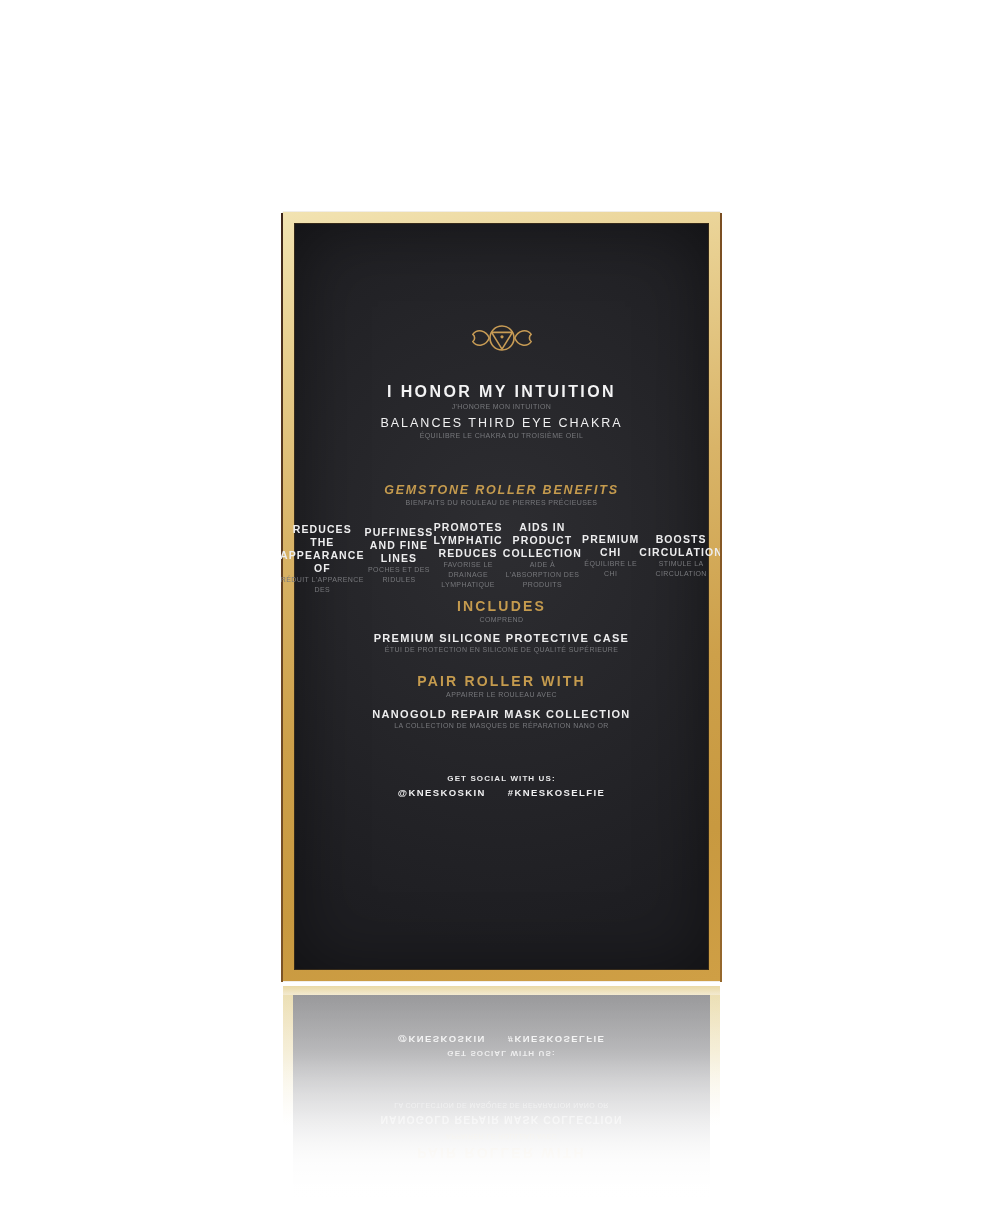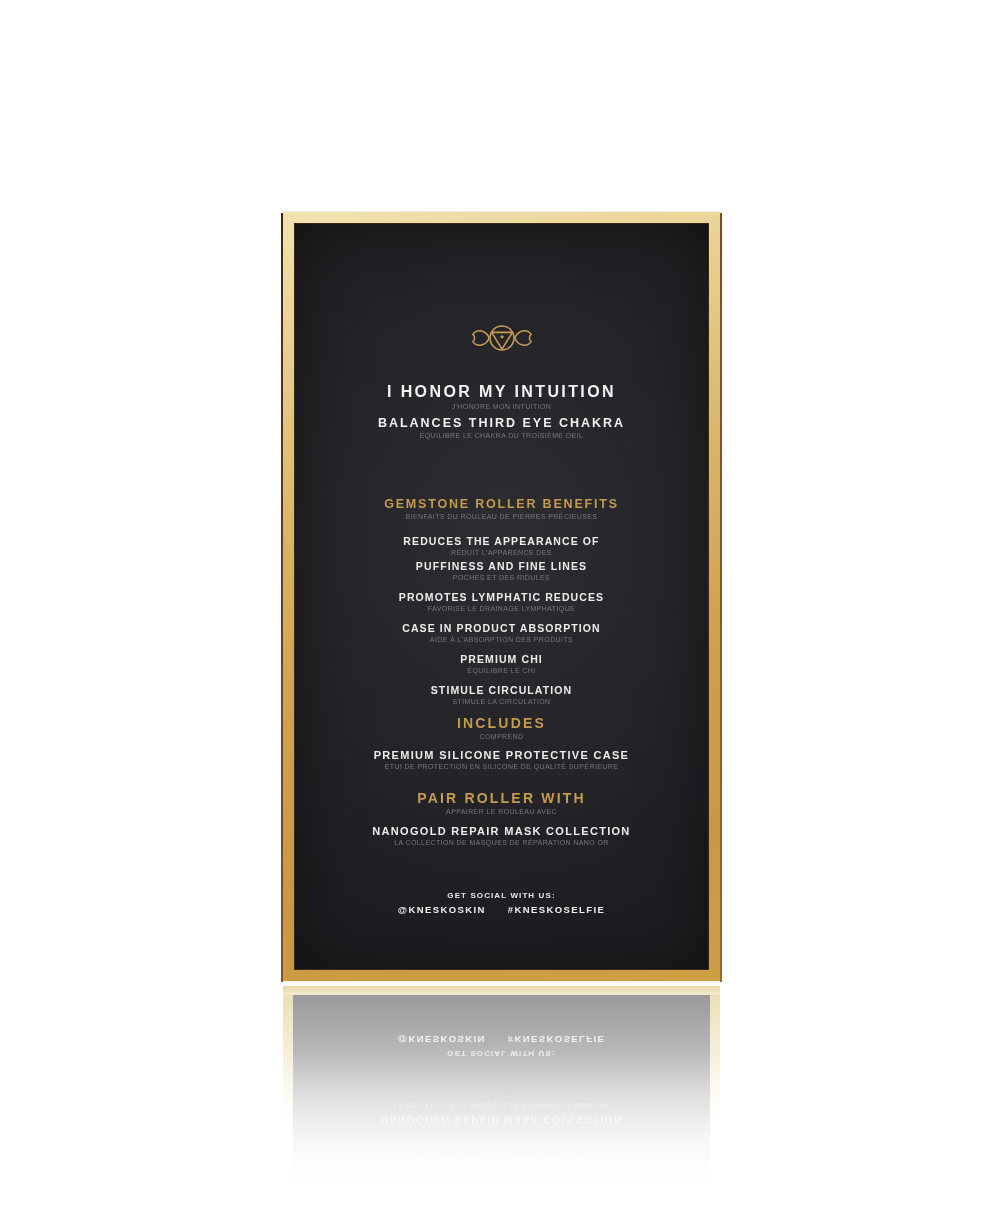--- a/index.html
+++ b/index.html
@@ -16,34 +16,34 @@
        background:linear-gradient(#7a4e22,#8a5c26 60%,#96682c);}
   .panel{position:absolute;left:11px;top:11px;right:11px;bottom:11px;
        background:radial-gradient(ellipse 90% 55% at 50% 42%,#2d2d31 0%,#252529 55%,#1e1e22 100%);
        box-shadow:inset 0 0 0 1px rgba(90,65,25,.45), inset 0 0 70px rgba(0,0,0,.45);}
 
   .content{position:absolute;inset:0;display:flex;flex-direction:column;align-items:center;
        text-align:center;color:#efeff0;}
 
   
   .en-lg {font-size:16px;font-weight:600;letter-spacing:2.4px;line-height:20px;color:#f3f3f4;}
-  .en-md {font-size:12.5px;font-weight:700;letter-spacing:2px;line-height:16px;color:#f0f0f1;}
+  .en-md {font-size:12.5px;font-weight:400;letter-spacing:2px;line-height:16px;color:#f0f0f1;}
   .gold-h{font-size:12.5px;font-weight:700;letter-spacing:1.8px;line-height:16px;color:#c59b4e;}
   .gold-h2{font-size:14px;font-weight:700;letter-spacing:2.2px;line-height:17px;color:#c59b4e;}
   .en-sm {font-size:10.5px;font-weight:600;letter-spacing:1.1px;line-height:13px;color:#ededee;}
   .fr    {font-size:7px;font-weight:400;letter-spacing:.4px;line-height:10px;color:#77787c;}
   .fr9   {line-height:9px;}
   .social-label{font-size:8px;font-weight:600;letter-spacing:1.1px;line-height:11px;color:#e9e9ea;}
   .handles{display:flex;gap:22px;font-size:9.5px;font-weight:600;letter-spacing:1.4px;line-height:12px;color:#f0f0f1;}
 
   .icon-wrap{margin-top:95px;height:38px;}
   .h1{margin-top:26px;}
   .h2{margin-top:4px;}
-  .benefits-h{margin-top:56px;}
-  .benefits-list{display:flex;flex-direction:column;align-items:center;margin-top:13px;text-align:center;}
+  .benefits-h{margin-top:42px;font-style:italic;}
+  .benefits-list{display:flex;flex-direction:row;align-items:center;margin-top:13px;text-align:center;}
   .benefit{margin-bottom:8px;}
   .benefit.grouped{margin-bottom:2px;}
   .sec-includes{}
   .item1{margin-top:6px;}
   .sec-pair{margin-top:18px;}
   .item2{margin-top:7px;}
   .social{margin-top:42px;}
   .handles{margin-top:3px;}
 
   
@@ -106,32 +106,32 @@
     <div class="en-sm">PUFFINESS AND FINE LINES</div>
     <div class="fr">POCHES ET DES RIDULES</div>
   </div>
 
   <div class="benefit">
     <div class="en-sm">PROMOTES LYMPHATIC REDUCES</div>
     <div class="fr">FAVORISE LE DRAINAGE LYMPHATIQUE</div>
   </div>
 
   <div class="benefit">
-    <div class="en-sm">CASE IN PRODUCT ABSORPTION</div>
+    <div class="en-sm">AIDS IN PRODUCT COLLECTION</div>
     <div class="fr">AIDE À L'ABSORPTION DES PRODUITS</div>
   </div>
 
 
   <div class="benefit">
     <div class="en-sm">PREMIUM CHI</div>
     <div class="fr">ÉQUILIBRE LE CHI</div>
   </div>
 
   <div class="benefit">
-    <div class="en-sm">STIMULE CIRCULATION</div>
+    <div class="en-sm">BOOSTS CIRCULATION</div>
     <div class="fr">STIMULE LA CIRCULATION</div>
   </div>
 </div>
 
         <div class="gold-h2 sec-includes">INCLUDES</div>
         <div class="fr">COMPREND</div>
 
         <div class="en-sm item1" style="font-size:11px;letter-spacing:1.3px;line-height:14px;">PREMIUM SILICONE PROTECTIVE CASE</div>
         <div class="fr">ÉTUI DE PROTECTION EN SILICONE DE QUALITÉ SUPÉRIEURE</div>
 

